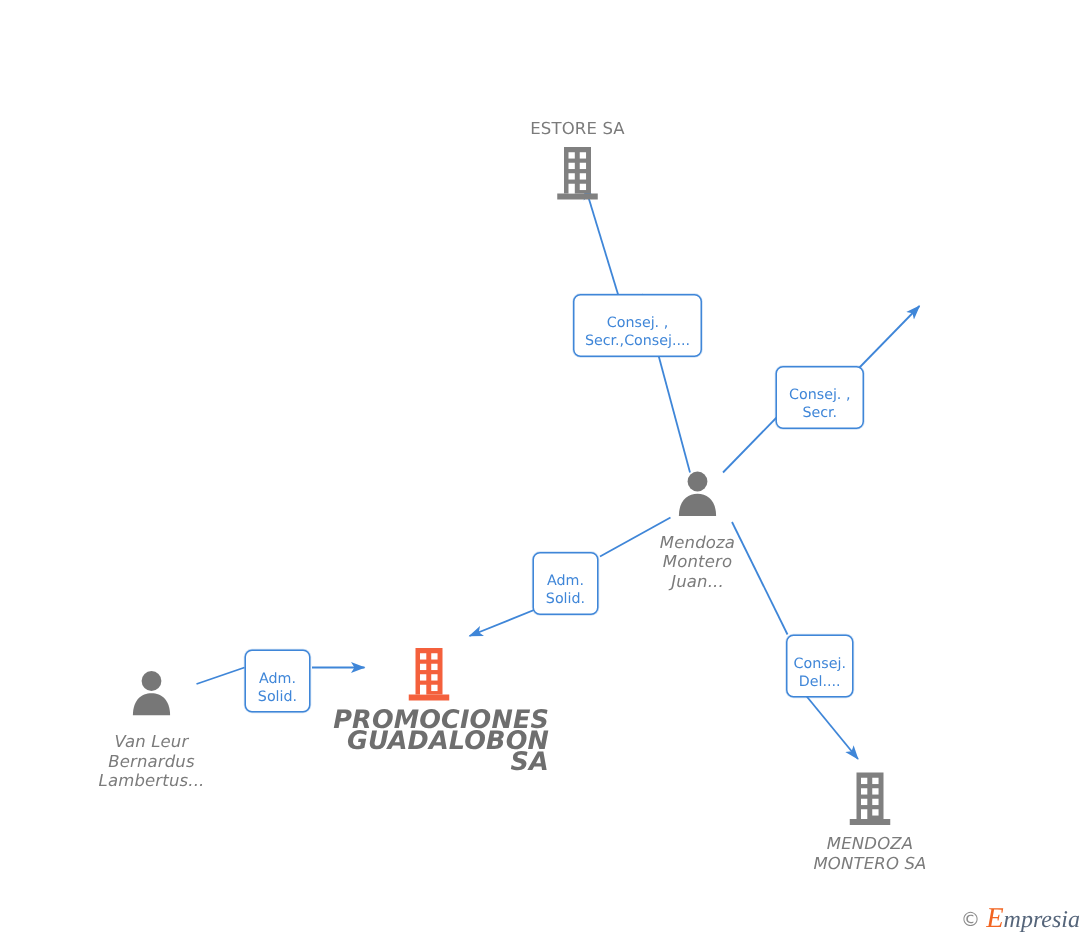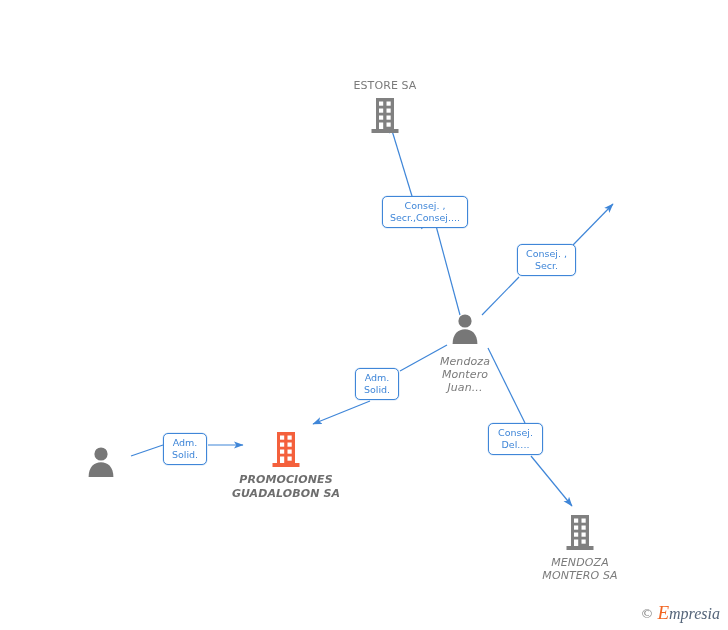--- a/index.html
+++ b/index.html
@@ -45,22 +45,23 @@
     margin-bottom: 4px;
     margin-top: 16px;
   }
   .node-label.below {
     margin-top: 3px;
     font-style: italic;
   }
   .node-label.main {
     font-weight: bold;
     color: #6e6e6e;
-    font-size: 11px;
+    font-size: 17px;
     line-height: 14px;
+    text-align: right;
   }
   .icon-wrap {
     height: 40px;
     display: block;
   }
   .icon-wrap svg {
     display: block;
     margin: 0 auto;
   }
 
@@ -68,21 +69,21 @@
   .rel-box {
     position: absolute;
     box-sizing: border-box;
     border: 1px solid #3f86d8;
     border-radius: 5px;
     background: #ffffff;
     color: #3f86d8;
     font-size: 9.5px;
     line-height: 12px;
     text-align: center;
-    padding: 3px 4px 3px 4px;
+    padding: 13px 4px 3px 4px;
     white-space: pre-line;
     z-index: 4;
     box-shadow: 0 0 0 0.5px rgba(63,134,216,0.25);
   }
 
   
   #watermark {
     position: absolute;
     right: 8px;
     bottom: 6px;
@@ -146,21 +147,21 @@
 
   <div class="rel-box" style="left:382px; top:196px; width:86px;">Consej. ,
 Secr.,Consej....</div>
 
   <div class="rel-box" style="left:517px; top:244px; width:59px;">Consej. ,
 Secr.</div>
 
   <div class="rel-box" style="left:355px; top:368px; width:44px;">Adm.
 Solid.</div>
 
-  <div class="rel-box" style="left:488px; top:423px; width:55px;">Consej.
+  <div class="rel-box" style="left:524px; top:423px; width:45px;">Consej.
 Del....</div>
 
   <div class="rel-box" style="left:163px; top:433px; width:44px;">Adm.
 Solid.</div>
 
   <div class="node" style="left:385px; top:63px;">
     <div class="node-label above">ESTORE SA</div>
     <span class="icon-wrap">
       <svg width="28" height="38" viewBox="0 0 28 38">
         <rect x="5" y="2" width="18" height="31" fill="#808080"></rect>
@@ -190,20 +191,23 @@
 Juan...</div>
   </div>
 
   <div class="node" style="left:101px; top:445px;">
     <span class="icon-wrap">
       <svg width="32" height="32" viewBox="0 0 32 32">
         <circle cx="16" cy="9" r="6.6" fill="#777777"></circle>
         <path d="M3.6 32 C3.6 21.8 9.2 17.2 16 17.2 C22.8 17.2 28.4 21.8 28.4 32 Z" fill="#777777"></path>
       </svg>
     </span>
+    <div class="node-label below">Van Leur
+Bernardus
+Lambertus...</div>
   </div>
 
   <div class="node" style="left:286px; top:430px;">
     <span class="icon-wrap">
       <svg width="28" height="38" viewBox="0 0 28 38">
         <rect x="5" y="2" width="18" height="31" fill="#f4603c"></rect>
         <rect x="0.5" y="33" width="27" height="4" fill="#f4603c"></rect>
         <rect x="8" y="5.5" width="4.2" height="4.2" fill="#ffffff"></rect>
         <rect x="15.5" y="5.5" width="4.2" height="4.2" fill="#ffffff"></rect>
         <rect x="8" y="12.5" width="4.2" height="4.2" fill="#ffffff"></rect>

